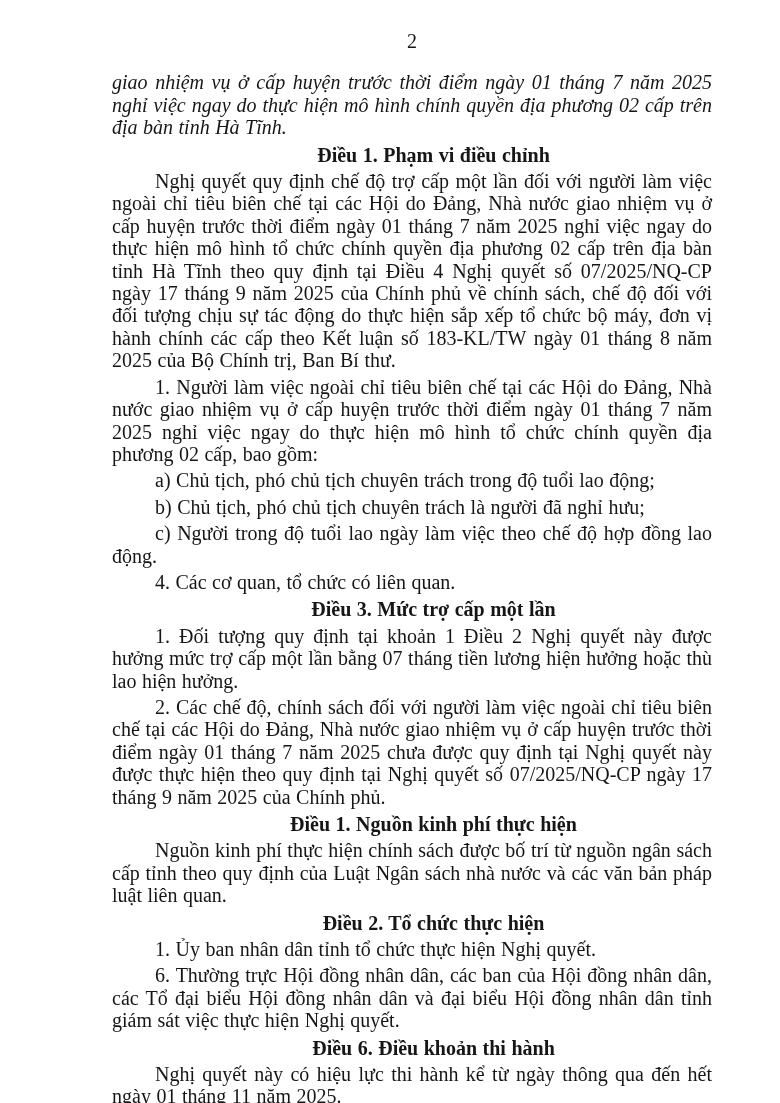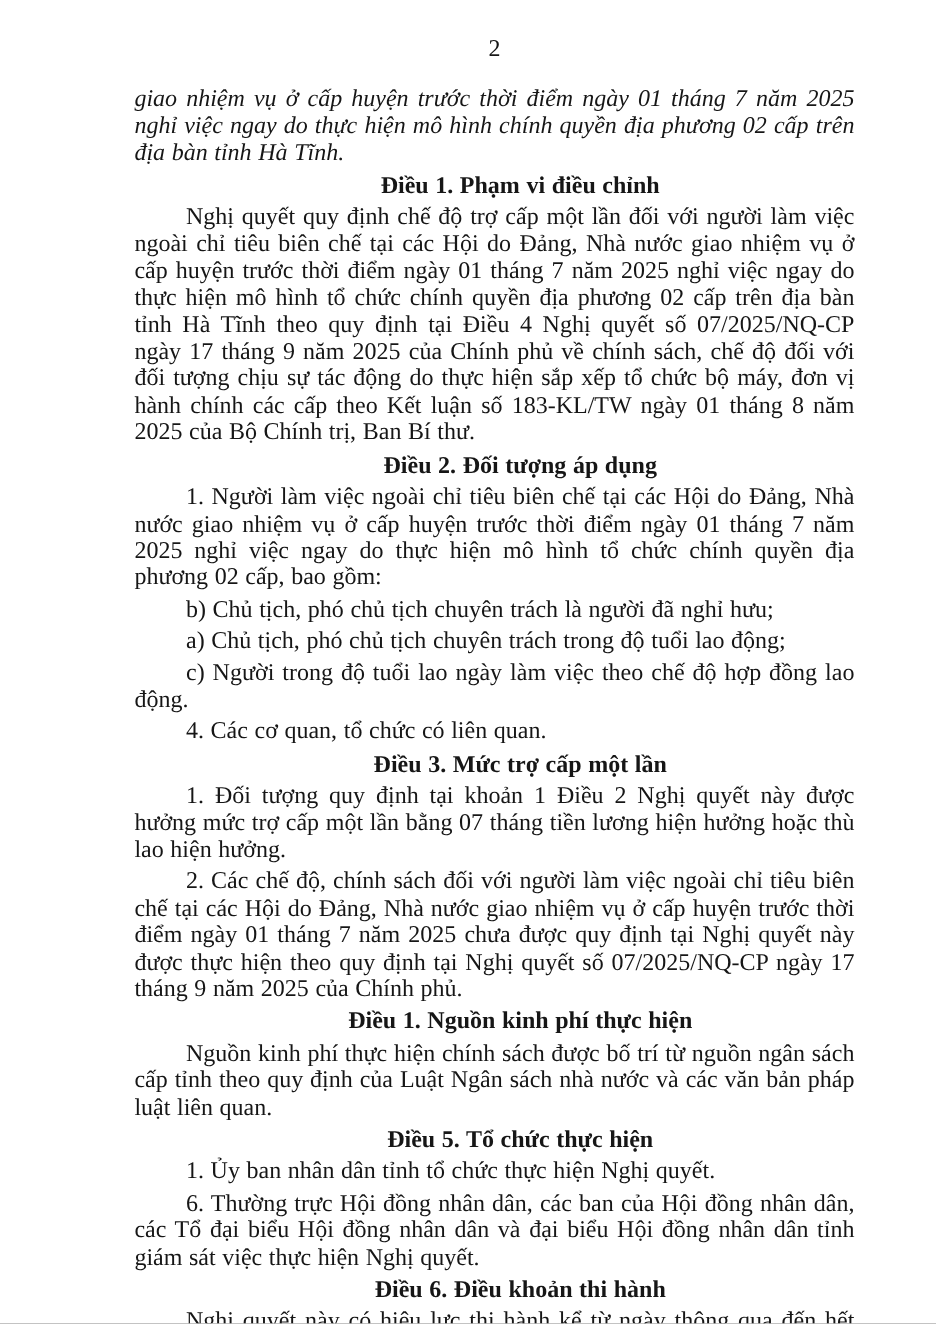--- a/index.html
+++ b/index.html
@@ -47,34 +47,33 @@
 
 <div class="page">
 
   <div class="page-number">2</div>
 
   <p class="para continuation">giao nhiệm vụ ở cấp huyện trước thời điểm ngày 01 tháng 7 năm 2025 nghỉ việc ngay do thực hiện mô hình chính quyền địa phương 02 cấp trên địa bàn tỉnh Hà Tĩnh.</p>
 
   <p class="para heading">Điều 1. Phạm vi điều chỉnh</p>
   <p class="para">Nghị quyết quy định chế độ trợ cấp một lần đối với người làm việc ngoài chỉ tiêu biên chế tại các Hội do Đảng, Nhà nước giao nhiệm vụ ở cấp huyện trước thời điểm ngày 01 tháng 7 năm 2025 nghỉ việc ngay do thực hiện mô hình tổ chức chính quyền địa phương 02 cấp trên địa bàn tỉnh Hà Tĩnh theo quy định tại Điều 4 Nghị quyết số 07/2025/NQ-CP ngày 17 tháng 9 năm 2025 của Chính phủ về chính sách, chế độ đối với đối tượng chịu sự tác động do thực hiện sắp xếp tổ chức bộ máy, đơn vị hành chính các cấp theo Kết luận số 183-KL/TW ngày 01 tháng 8 năm 2025 của Bộ Chính trị, Ban Bí thư.</p>
 
-  <p class="para heading">Điều 2. Đối tượng áp dụng</p>
   <p class="para">1. Người làm việc ngoài chỉ tiêu biên chế tại các Hội do Đảng, Nhà nước giao nhiệm vụ ở cấp huyện trước thời điểm ngày 01 tháng 7 năm 2025 nghỉ việc ngay do thực hiện mô hình tổ chức chính quyền địa phương 02 cấp, bao gồm:</p>
+  <p class="para">a) Chủ tịch, phó chủ tịch chuyên trách trong độ tuổi lao động;</p>
   <p class="para">b) Chủ tịch, phó chủ tịch chuyên trách là người đã nghỉ hưu;</p>
-  <p class="para">a) Chủ tịch, phó chủ tịch chuyên trách trong độ tuổi lao động;</p>
   <p class="para">c) Người trong độ tuổi lao ngày làm việc theo chế độ hợp đồng lao động.</p>
   <p class="para">4. Các cơ quan, tổ chức có liên quan.</p>
 
   <p class="para heading">Điều 3. Mức trợ cấp một lần</p>
   <p class="para">1. Đối tượng quy định tại khoản 1 Điều 2 Nghị quyết này được hưởng mức trợ cấp một lần bằng 07 tháng tiền lương hiện hưởng hoặc thù lao hiện hưởng.</p>
   <p class="para">2. Các chế độ, chính sách đối với người làm việc ngoài chỉ tiêu biên chế tại các Hội do Đảng, Nhà nước giao nhiệm vụ ở cấp huyện trước thời điểm ngày 01 tháng 7 năm 2025 chưa được quy định tại Nghị quyết này được thực hiện theo quy định tại Nghị quyết số 07/2025/NQ-CP ngày 17 tháng 9 năm 2025 của Chính phủ.</p>
 
   <p class="para heading">Điều 1. Nguồn kinh phí thực hiện</p>
   <p class="para">Nguồn kinh phí thực hiện chính sách được bố trí từ nguồn ngân sách cấp tỉnh theo quy định của Luật Ngân sách nhà nước và các văn bản pháp luật liên quan.</p>
 
-  <p class="para heading">Điều 5. Tổ chức thực hiện</p>
+  <p class="para heading">Điều 2. Tổ chức thực hiện</p>
   <p class="para">1. Ủy ban nhân dân tỉnh tổ chức thực hiện Nghị quyết.</p>
   <p class="para">6. Thường trực Hội đồng nhân dân, các ban của Hội đồng nhân dân, các Tổ đại biểu Hội đồng nhân dân và đại biểu Hội đồng nhân dân tỉnh giám sát việc thực hiện Nghị quyết.</p>
 
   <p class="para heading">Điều 6. Điều khoản thi hành</p>
   <p class="para">Nghị quyết này có hiệu lực thi hành kể từ ngày thông qua đến hết ngày 01 tháng 11 năm 2025.</p>
 
 </div>
 
 </body></html>

